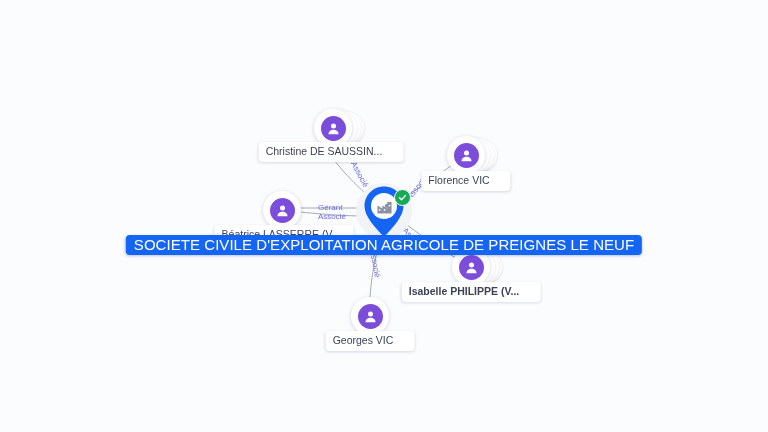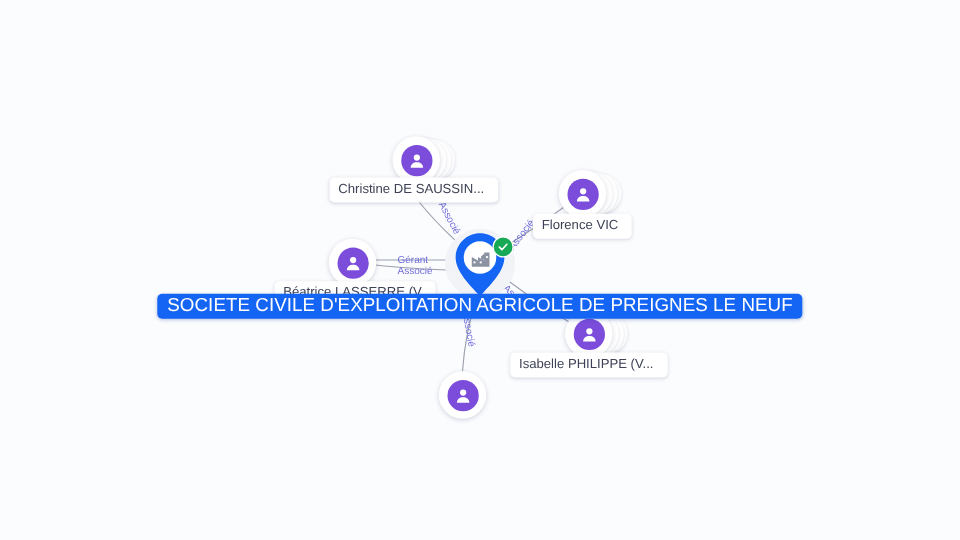--- a/index.html
+++ b/index.html
@@ -80,21 +80,21 @@
 
   
   .node-label {
     position: absolute;
     transform: translateX(-50%);
     white-space: nowrap;
     background: #ffffff;
     color: #3d4255;
     font-size: 10.5px;
     line-height: 13px;
-    padding: 3px 11px 4px 7px;
+    padding: 3px 21px 4px 7px;
     border-radius: 4px;
     box-shadow: 0 1px 3px rgba(40,50,90,0.17);
     z-index: 8;
   }
 
   
   #company-node {
     position: absolute;
     width: 0; height: 0;
     z-index: 10;
@@ -237,32 +237,33 @@
     <div class="node-stack stack-a"></div>
     <div class="person-circle">
       <div class="person-inner">
         <svg width="15" height="15" viewBox="0 0 24 24" fill="#ffffff">
           <circle cx="12" cy="8" r="4"></circle>
           <path d="M4 21c0-4.4 3.6-7 8-7s8 2.6 8 7z"></path>
         </svg>
       </div>
     </div>
   </div>
-  <div class="node-label" style="left:471px; top:282px;">Isabelle PHILIPPE (V...</div>
+  <div class="node-label" style="left:471px; top:282px;font-weight:bold;">Isabelle PHILIPPE (V...</div>
 
   <div class="node" style="left:370px; top:316px;">
     <div class="person-circle">
       <div class="person-inner">
         <svg width="15" height="15" viewBox="0 0 24 24" fill="#ffffff">
           <circle cx="12" cy="8" r="4"></circle>
           <path d="M4 21c0-4.4 3.6-7 8-7s8 2.6 8 7z"></path>
         </svg>
       </div>
     </div>
   </div>
+  <div class="node-label" style="left:370px; top:331px;">Georges VIC</div>
 
   <div id="company-node" style="left:384px; top:211px;">
     <div class="company-halo"></div>
 
     <svg class="company-pin" viewBox="0 0 44 52">
       <path d="M22 1.5 C 11.2 1.5 2.5 10.2 2.5 21 C 2.5 32 14 43 19.4 49.2 C 20.8 50.8 23.2 50.8 24.6 49.2 C 30 43 41.5 32 41.5 21 C 41.5 10.2 32.8 1.5 22 1.5 Z" fill="#1565f5"></path>
       <circle cx="22" cy="21" r="13" fill="#ffffff"></circle>
     </svg>
 
     <svg style="position:absolute; left:-8px; top:-12px; z-index:5;" width="17" height="16" viewBox="0 0 24 22">

